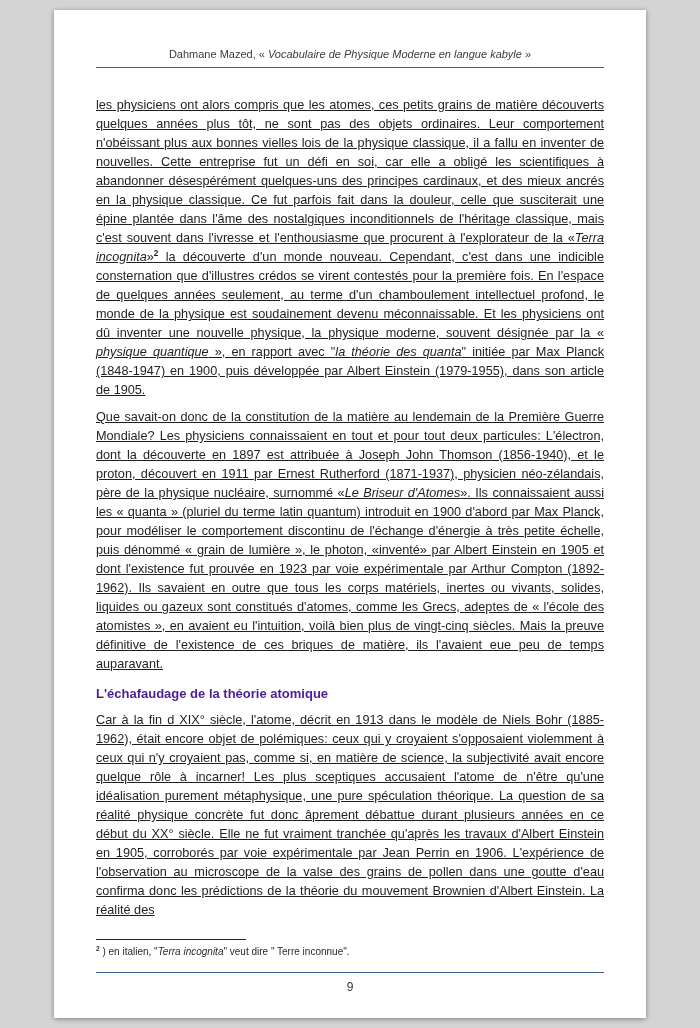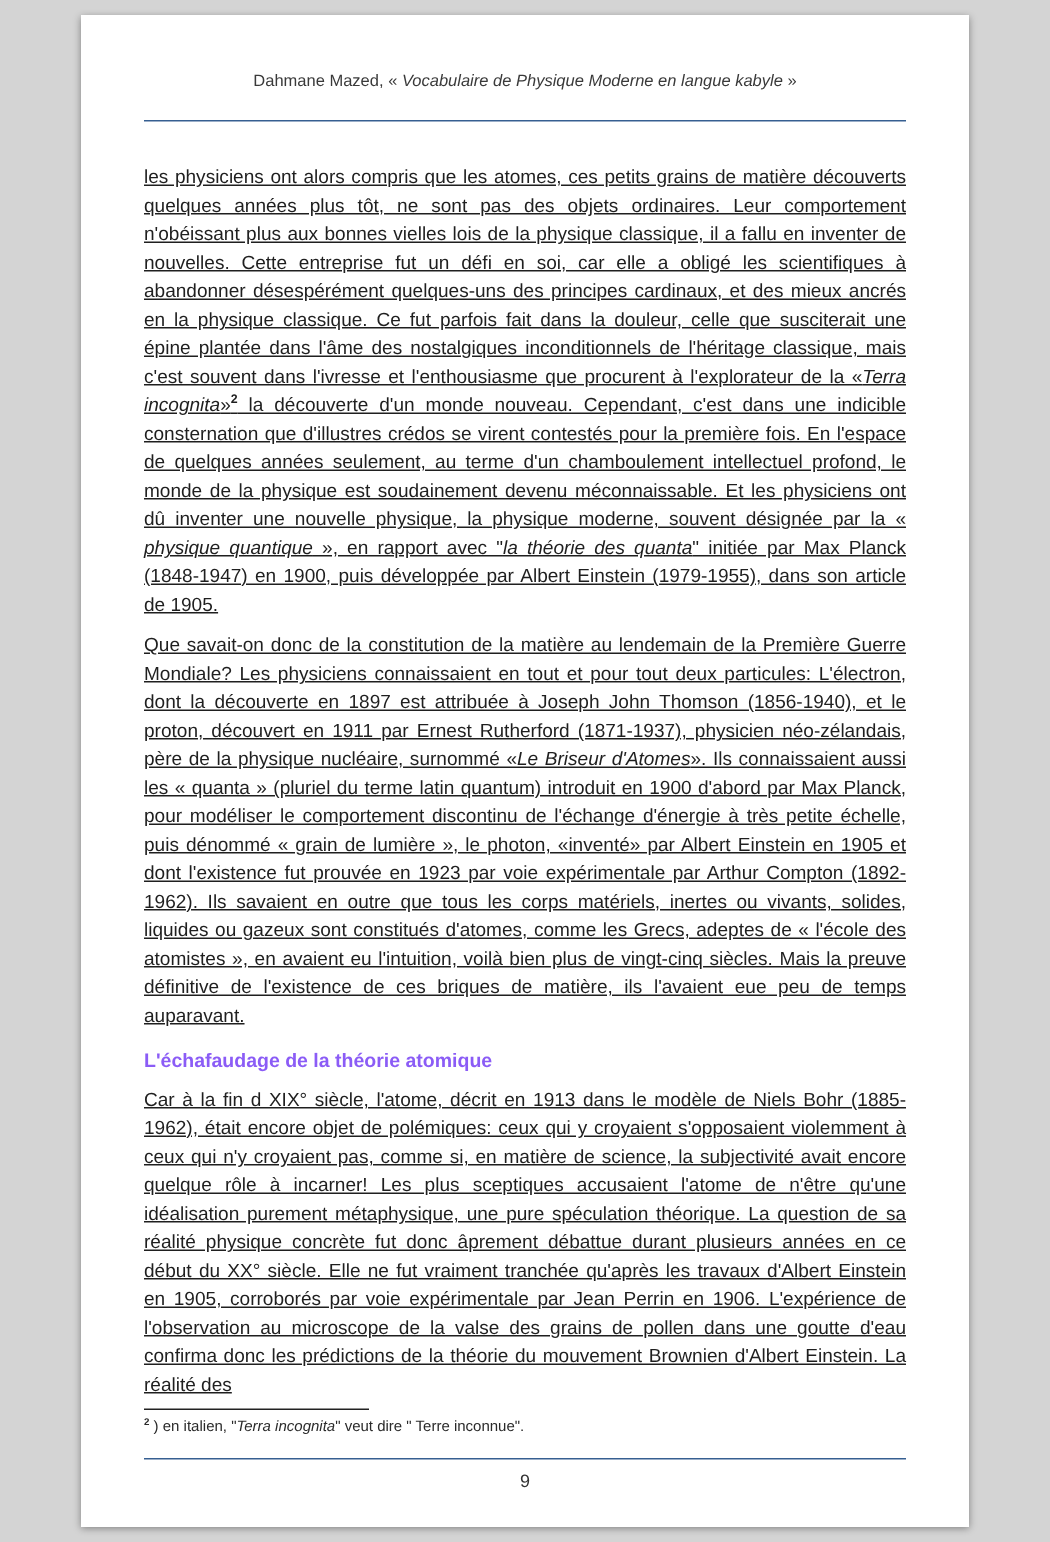--- a/index.html
+++ b/index.html
@@ -18,35 +18,35 @@
     margin: 10px auto 0;
     background: #ffffff;
     box-shadow: 0 1px 5px rgba(0,0,0,0.40);
     padding: 38px 42px 0;
     overflow: hidden;
   }
   .header {
     text-align: center;
     font-size: 11px;
     color: #3a3a3a;
-    padding-bottom: 20px;
+    padding-bottom: 7px;
     border-bottom: 1px solid #365f91;
     margin-bottom: 28px;
   }
   .body-text {
     font-size: 12.7px;
     line-height: 19px;
     color: #1f1f1f;
     text-align: justify;
   }
   .para { margin: 0 0 8px; text-decoration: underline; }
   .section-heading {
     font-weight: bold;
     font-size: 13px;
-    color: #8b5cf6;
+    color: #4c1d95;
     margin: 10px 0 8px;
     text-align: left;
   }
   .i { font-style: italic; }
   .b { font-weight: bold; }
   sup { font-size: 0.65em; line-height: 0; }
   .footnotes {
     position: absolute;
     left: 42px;
     right: 42px;

